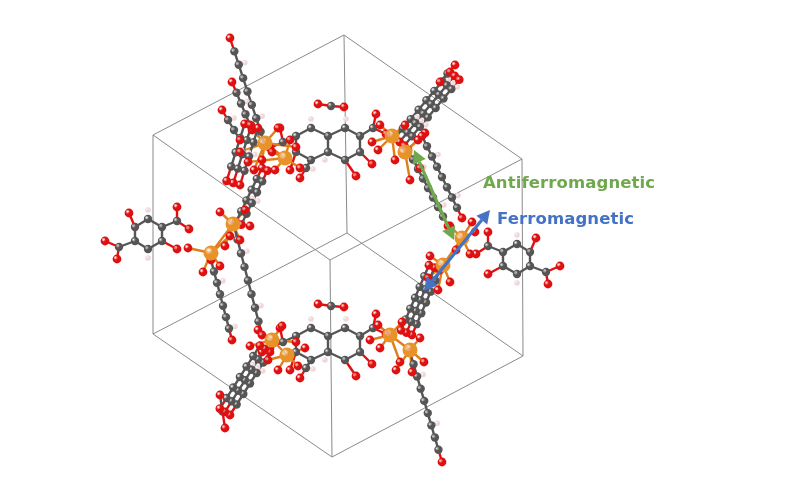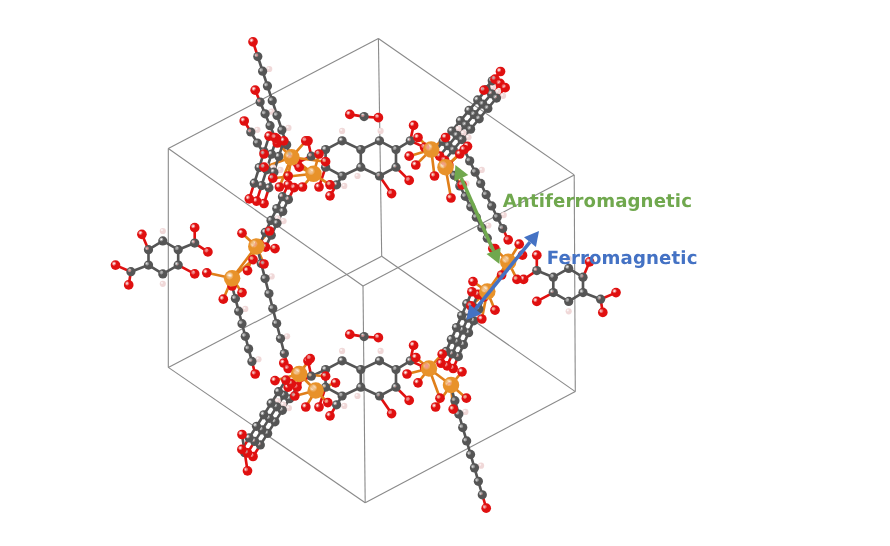--- a/index.html
+++ b/index.html
@@ -1,19 +1,19 @@
 <!DOCTYPE html>
 <html><head>
 <meta charset="utf-8">
 <style>
   html, body { margin: 0; padding: 0; background: #ffffff; }
   body { width: 809px; height: 496px; overflow: hidden; position: relative; font-family: "DejaVu Sans", sans-serif; }
   #canvas { position: absolute; left: 0; top: 0; }
   .label { position: absolute; font-family: "DejaVu Sans", sans-serif; font-weight: bold; font-size: 16.5px; white-space: nowrap; letter-spacing: 0.1px; }
-  #lbl-afm { left: 457px; top: 173px; }
+  #lbl-afm { left: 483px; top: 173px; }
   #lbl-fm { left: 497px; top: 209px; }
 </style>
 </head>
 <body>
 
 <svg id="canvas" width="809" height="496" viewBox="0 0 809 496">
   <g id="cell">
       <line x1="344" y1="35" x2="522" y2="159" stroke="#8a8a8a" stroke-width="1"></line>
       <line x1="522" y1="159" x2="523" y2="356" stroke="#8a8a8a" stroke-width="1"></line>
       <line x1="523" y1="356" x2="332" y2="457" stroke="#8a8a8a" stroke-width="1"></line>
@@ -686,13 +686,13 @@
       </radialGradient>
       <radialGradient id="gM" cx="35%" cy="35%" r="70%">
         <stop offset="0%" stop-color="#ffffff" stop-opacity="0.55"></stop>
         <stop offset="35%" stop-color="#e8922a"></stop>
         <stop offset="100%" stop-color="#e8922a"></stop>
       </radialGradient>
     </defs>
   </svg>
 
 <div class="label" id="lbl-afm" style="color: rgb(112, 168, 78);">Antiferromagnetic</div>
-<div class="label" id="lbl-fm" style="color: rgb(68, 114, 196); margin-top: 16px;">Ferromagnetic</div>
+<div class="label" id="lbl-fm" style="color: rgb(68, 114, 196);">Ferromagnetic</div>
 
 </body></html>

